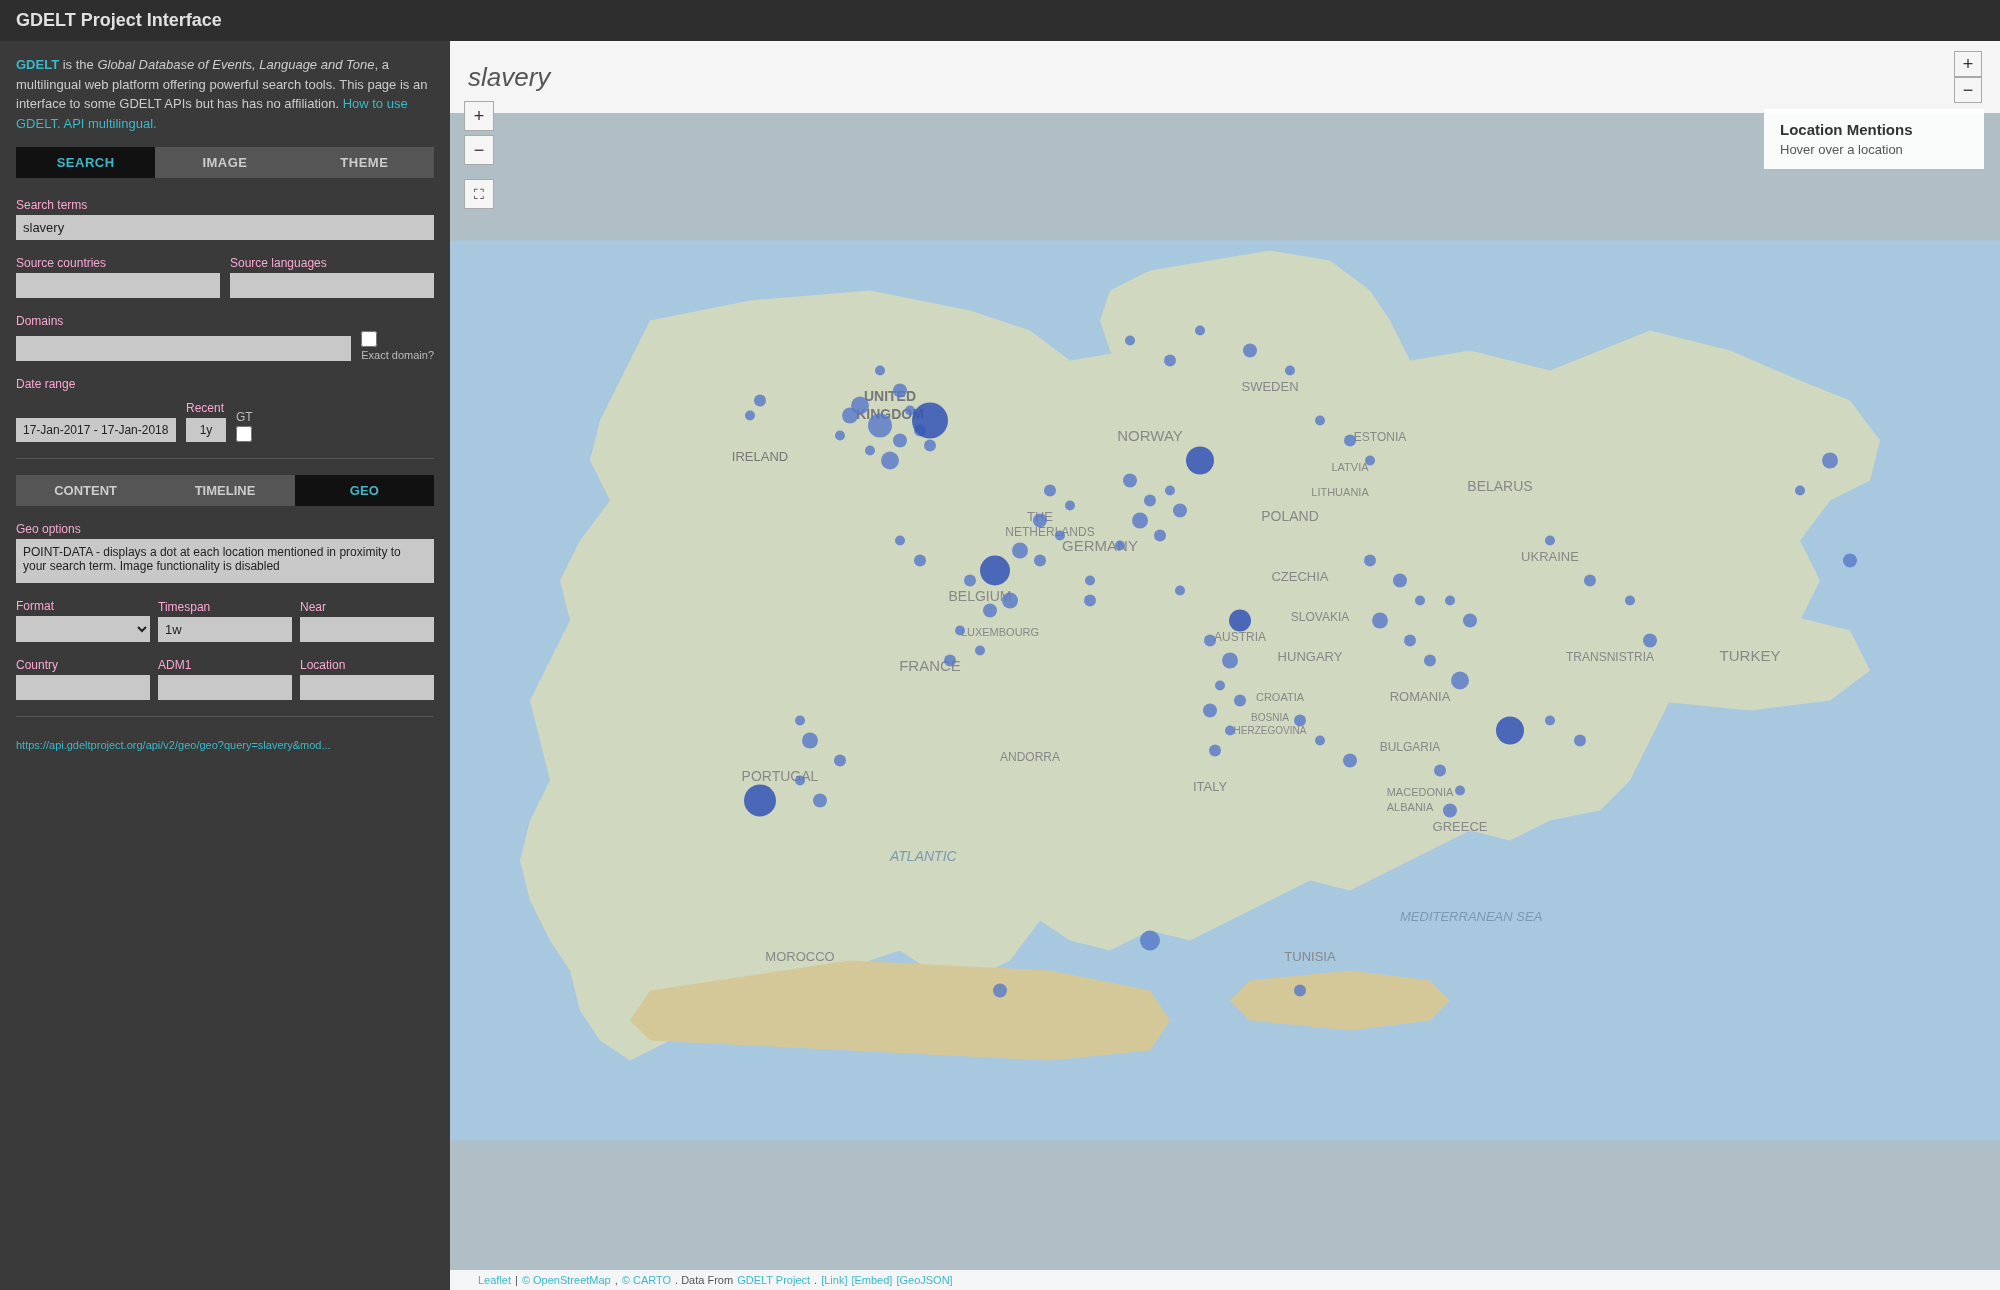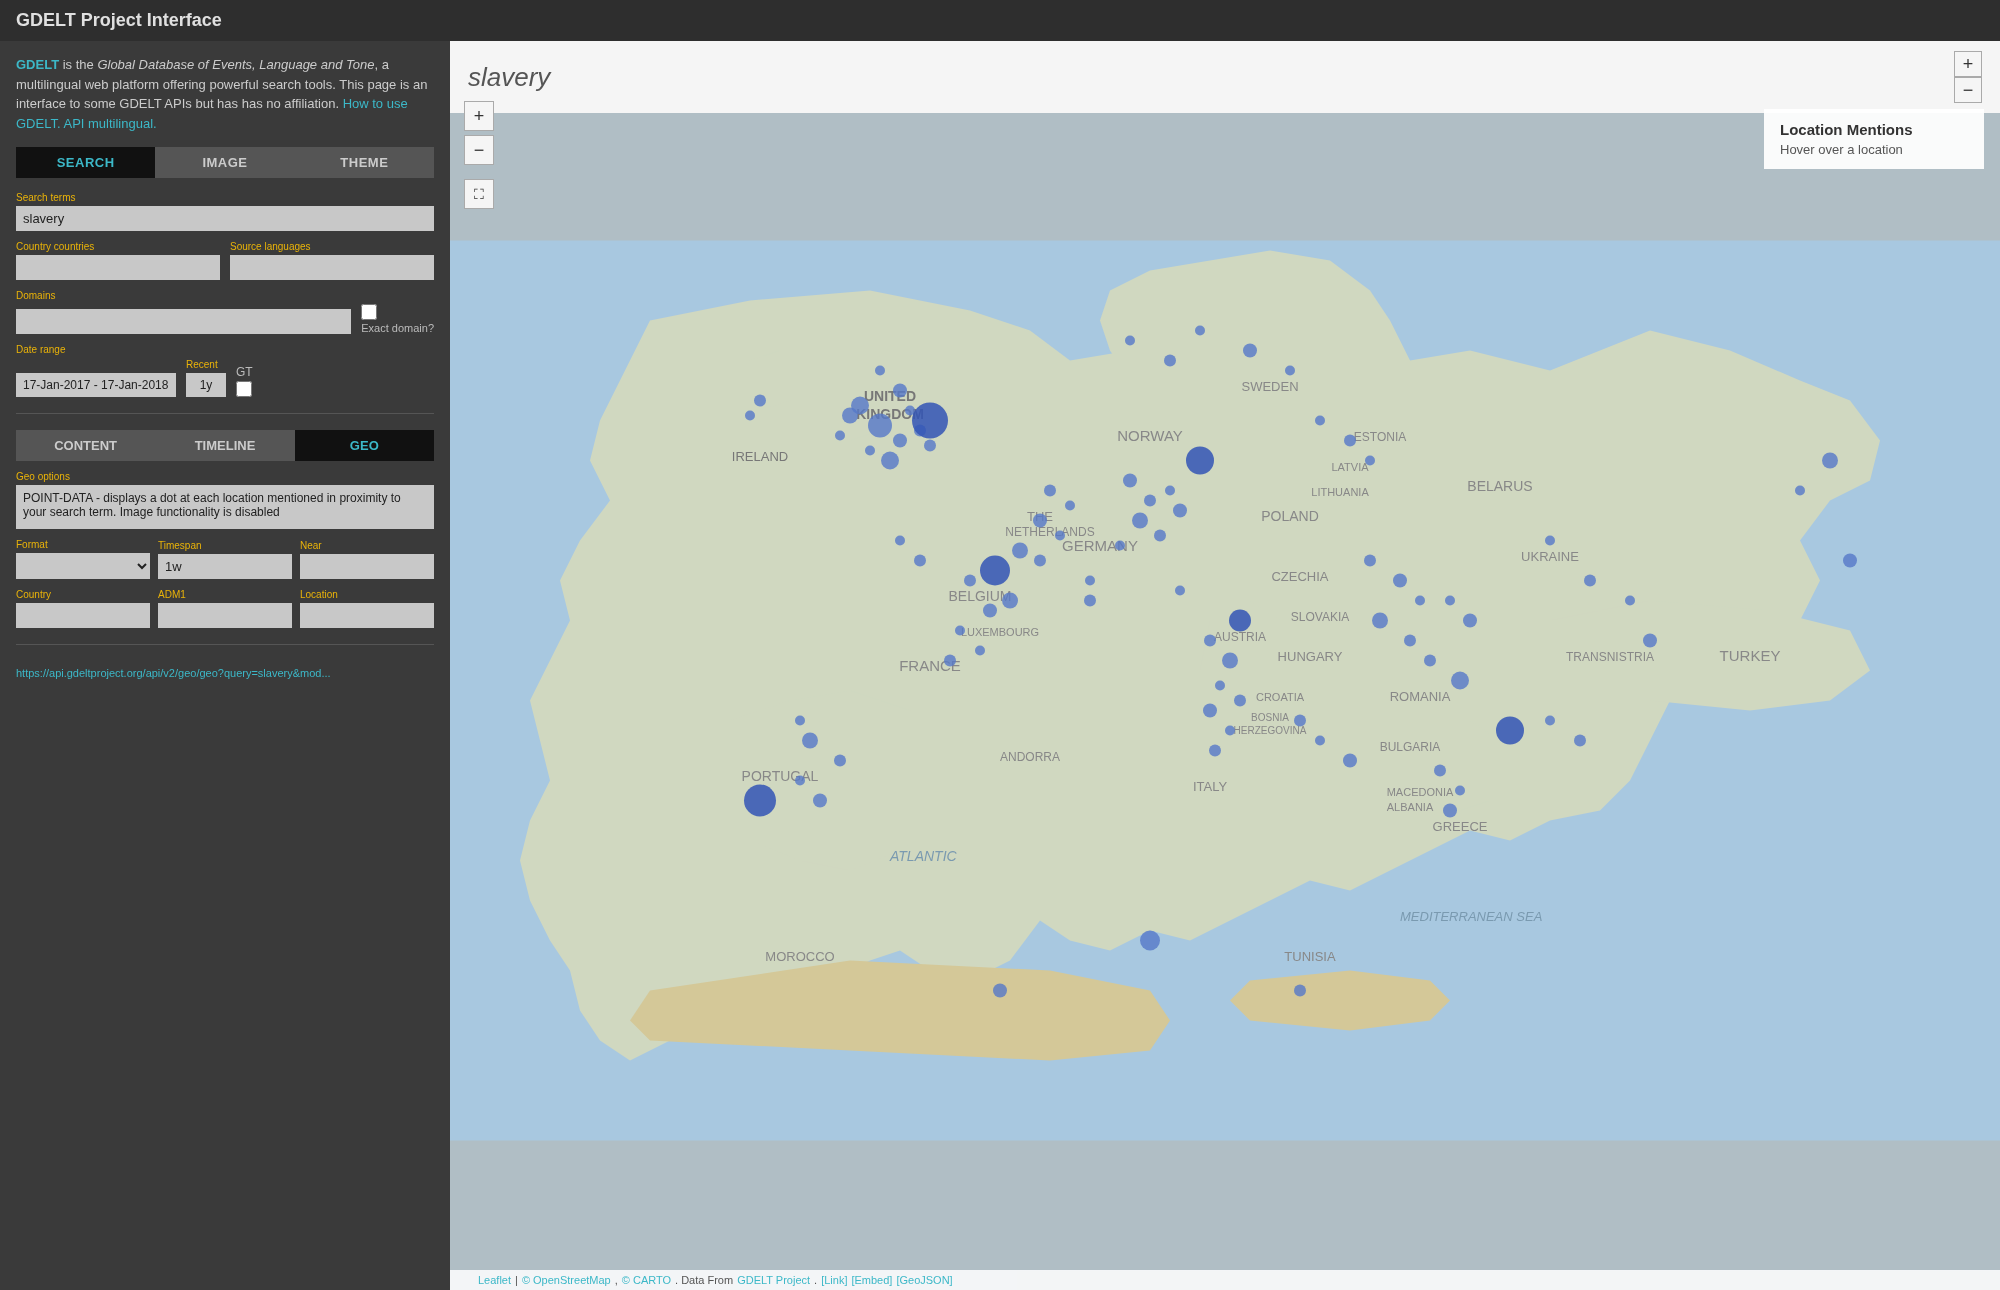--- a/index.html
+++ b/index.html
@@ -60,23 +60,24 @@
       border: none;
       letter-spacing: 0.5px;
     }
     .tab-btn.active {
       background: #111;
       color: #3cb8c8;
     }
 
     
     .field-label {
-      color: #eab308;
-      font-size: 10px;
+      color: #f9a8d4;
+      font-size: 12px;
       margin-bottom: 3px;
+      margin-top: 6px;
     }
     .field-input {
       width: 100%;
       padding: 5px 7px;
       background: #c8c8c8;
       border: none;
       font-size: 13px;
       color: #222;
       outline: none;
     }
@@ -343,21 +344,21 @@
       <button class="tab-btn">THEME</button>
     </div>
 
     <div>
       <div class="field-label">Search terms</div>
       <input class="field-input" type="text" value="slavery" style="">
     </div>
 
     <div class="two-col">
       <div>
-        <div class="field-label">Country countries</div>
+        <div class="field-label">Source countries</div>
         <input class="field-input" type="text" style="">
       </div>
       <div>
         <div class="field-label">Source languages</div>
         <input class="field-input" type="text" style="">
       </div>
     </div>
 
     <div>
       <div class="field-label">Domains</div>

